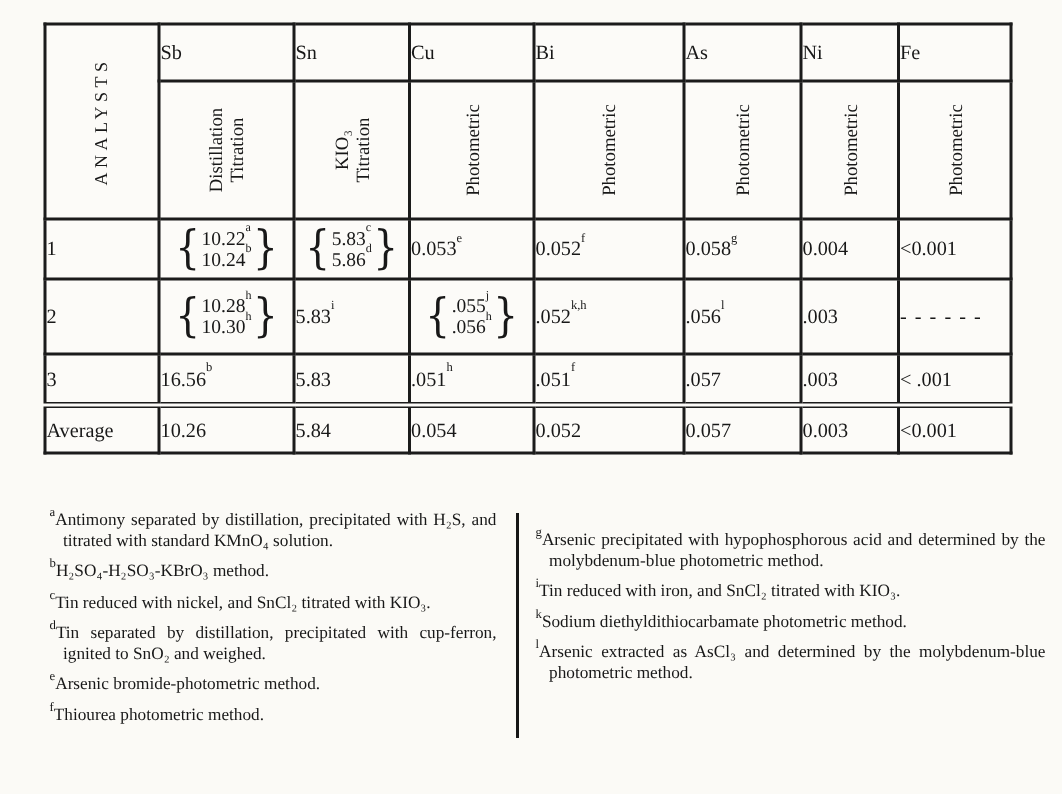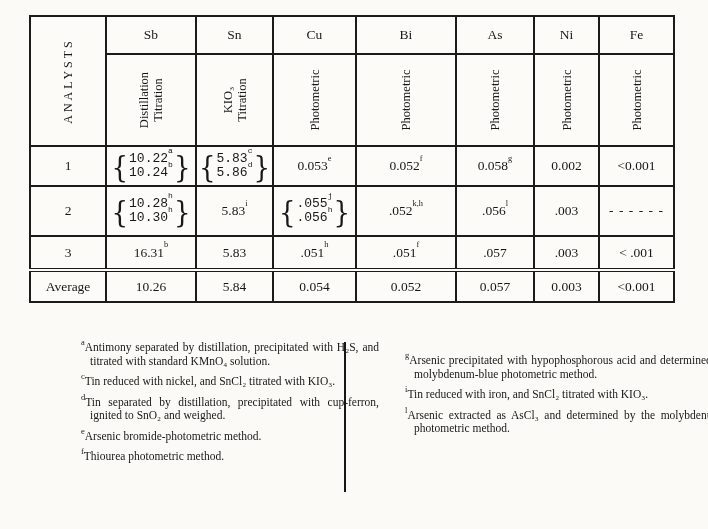--- a/index.html
+++ b/index.html
@@ -12,21 +12,21 @@
   }
 
   
   table.results{
     position:absolute;left:29px;top:15px;width:644px;
     border-collapse:collapse;table-layout:fixed;
     background:#fcfbf8;
   }
   table.results th,table.results td{
     border:2px solid #1b1b1b;
-    padding:0;text-align:center;vertical-align:middle;
+    padding:0;text-align:left;vertical-align:middle;
     font-size:13.5px;font-weight:normal;
   }
   tr.row-elements{height:38px;}
   tr.row-methods{height:92px;}
   tr.row-a1{height:40px;}
   tr.row-a2{height:50px;}
   tr.row-a3{height:34px;}
   tr.row-avg{height:32px;}
   tr.row-avg th,tr.row-avg td{border-top:4px double #1b1b1b;}
 
@@ -45,26 +45,26 @@
 
   sup.s{font-size:0.62em;position:relative;top:-0.45em;line-height:0;}
 
   .bgroup{display:flex;align-items:center;justify-content:center;}
   .brace{
     font-size:26px;line-height:1;font-weight:300;
     transform:scaleY(1.18);display:inline-block;
     font-family:"DejaVu Serif","Liberation Serif",serif;
   }
   .stack{display:flex;flex-direction:column;padding:0 1px;}
-  .sline{font-size:13px;line-height:14.5px;white-space:nowrap;font-family:Liberation Mono, monospace;}
+  .sline{font-size:13px;line-height:14.5px;white-space:nowrap;}
 
   td.dashes{font-size:11px;letter-spacing:1px;}
 
   
-  .fncol{position:absolute;margin-left:48px;}
+  .fncol{position:absolute;}
   .fncol.left{left:33px;top:341px;width:298px;}
   .fncol.right{left:357px;top:354px;width:340px;font-family:Liberation Serif, serif;}
   p.fn{
     margin:0 0 7px 0;
     font-size:11.5px;line-height:13.5px;
     text-align:justify;
     padding-left:9px;text-indent:-9px;
   }
   sup.fnm{font-size:8.5px;position:relative;top:-1px;line-height:0;}
   .fndivider{
@@ -158,21 +158,21 @@
             <span class="stack">
               <span class="sline"><span>5.83</span><sup class="s">c</sup></span>
               <span class="sline"><span>5.86</span><sup class="s">d</sup></span>
             </span>
             <span class="brace">}</span>
           </span>
       </td>
       <td><span>0.053</span><sup class="s">e</sup></td>
       <td><span>0.052</span><sup class="s">f</sup></td>
       <td><span>0.058</span><sup class="s">g</sup></td>
-      <td><span>0.002</span></td>
+      <td><span>0.004</span></td>
       <td><span>&lt;0.001</span></td>
     </tr>
     <tr class="row-a2">
       <th>2</th>
       <td>
         <span class="bgroup">
             <span class="brace">{</span>
             <span class="stack">
               <span class="sline"><span>10.28</span><sup class="s">h</sup></span>
               <span class="sline"><span>10.30</span><sup class="s">h</sup></span>
@@ -191,21 +191,21 @@
             <span class="brace">}</span>
           </span>
       </td>
       <td><span>.052</span><sup class="s">k,h</sup></td>
       <td><span>.056</span><sup class="s">l</sup></td>
       <td><span>.003</span></td>
       <td class="dashes"><span>- - - - - -</span></td>
     </tr>
     <tr class="row-a3">
       <th>3</th>
-      <td><span>16.31</span><sup class="s">b</sup></td>
+      <td><span>16.56</span><sup class="s">b</sup></td>
       <td><span>5.83</span></td>
       <td><span>.051</span><sup class="s">h</sup></td>
       <td><span>.051</span><sup class="s">f</sup></td>
       <td><span>.057</span></td>
       <td><span>.003</span></td>
       <td><span>&lt; .001</span></td>
     </tr>
     <tr class="row-avg">
       <th>Average</th>
       <td><span>10.26</span></td>
@@ -216,23 +216,25 @@
       <td><span>0.003</span></td>
       <td><span>&lt;0.001</span></td>
     </tr>
   </tbody>
 </table>
 
 <div class="fndivider"></div>
 
 <div class="fncol left">
   <p class="fn"><sup class="fnm">a</sup><span>Antimony separated by distillation, precipitated with H₂S, and titrated with standard KMnO₄ solution.</span></p>
+  <p class="fn"><sup class="fnm">b</sup><span>H₂SO₄-H₂SO₃-KBrO₃ method.</span></p>
   <p class="fn"><sup class="fnm">c</sup><span>Tin reduced with nickel, and SnCl₂ titrated with KIO₃.</span></p>
   <p class="fn"><sup class="fnm">d</sup><span>Tin separated by distillation, precipitated with cup-ferron, ignited to SnO₂ and weighed.</span></p>
   <p class="fn"><sup class="fnm">e</sup><span>Arsenic bromide-photometric method.</span></p>
   <p class="fn"><sup class="fnm">f</sup><span>Thiourea photometric method.</span></p>
 </div>
 
 <div class="fncol right">
   <p class="fn"><sup class="fnm">g</sup><span>Arsenic precipitated with hypophosphorous acid and determined by the molybdenum-blue photometric method.</span></p>
   <p class="fn"><sup class="fnm">i</sup><span>Tin reduced with iron, and SnCl₂ titrated with KIO₃.</span></p>
+  <p class="fn"><sup class="fnm">k</sup><span>Sodium diethyldithiocarbamate photometric method.</span></p>
   <p class="fn"><sup class="fnm">l</sup><span>Arsenic extracted as AsCl₃ and determined by the molybdenum-blue photometric method.</span></p>
 </div>
 
 </body></html>

